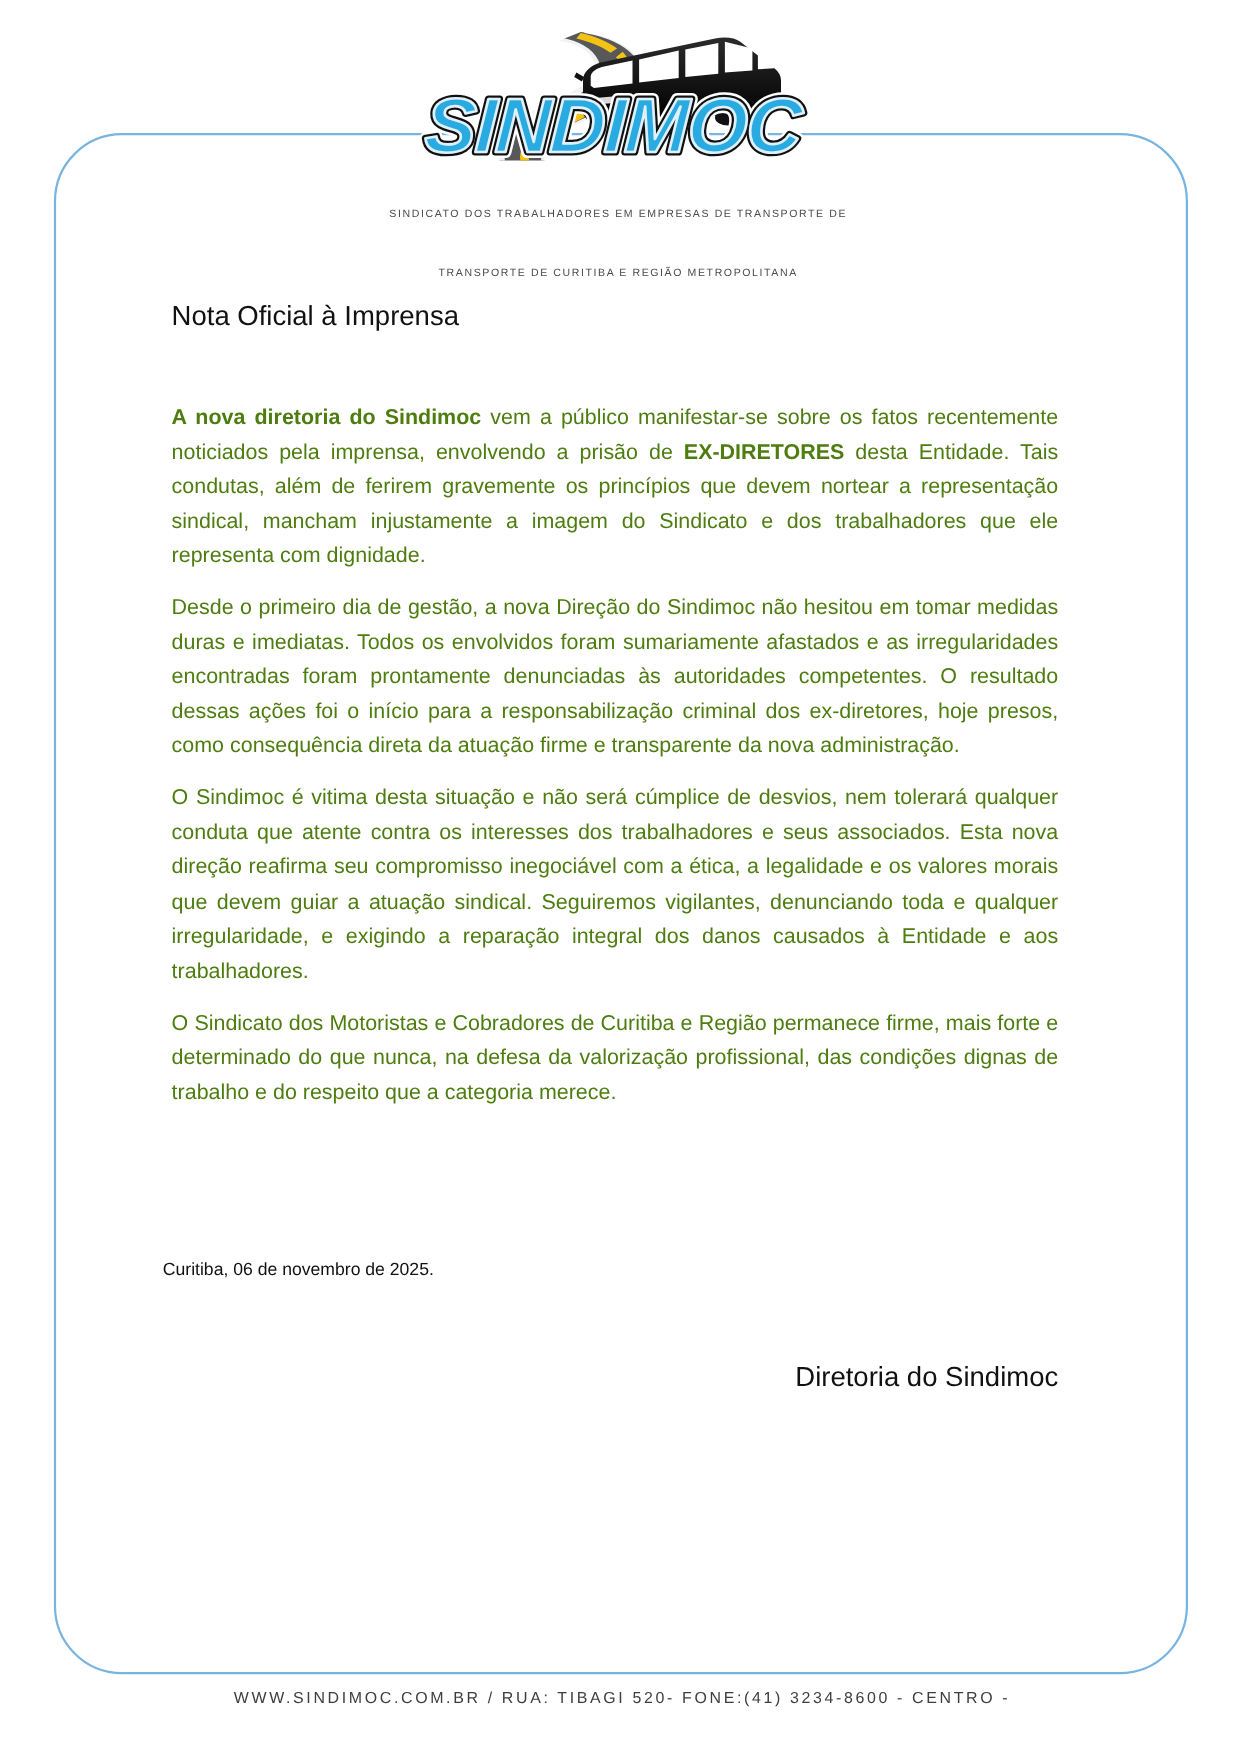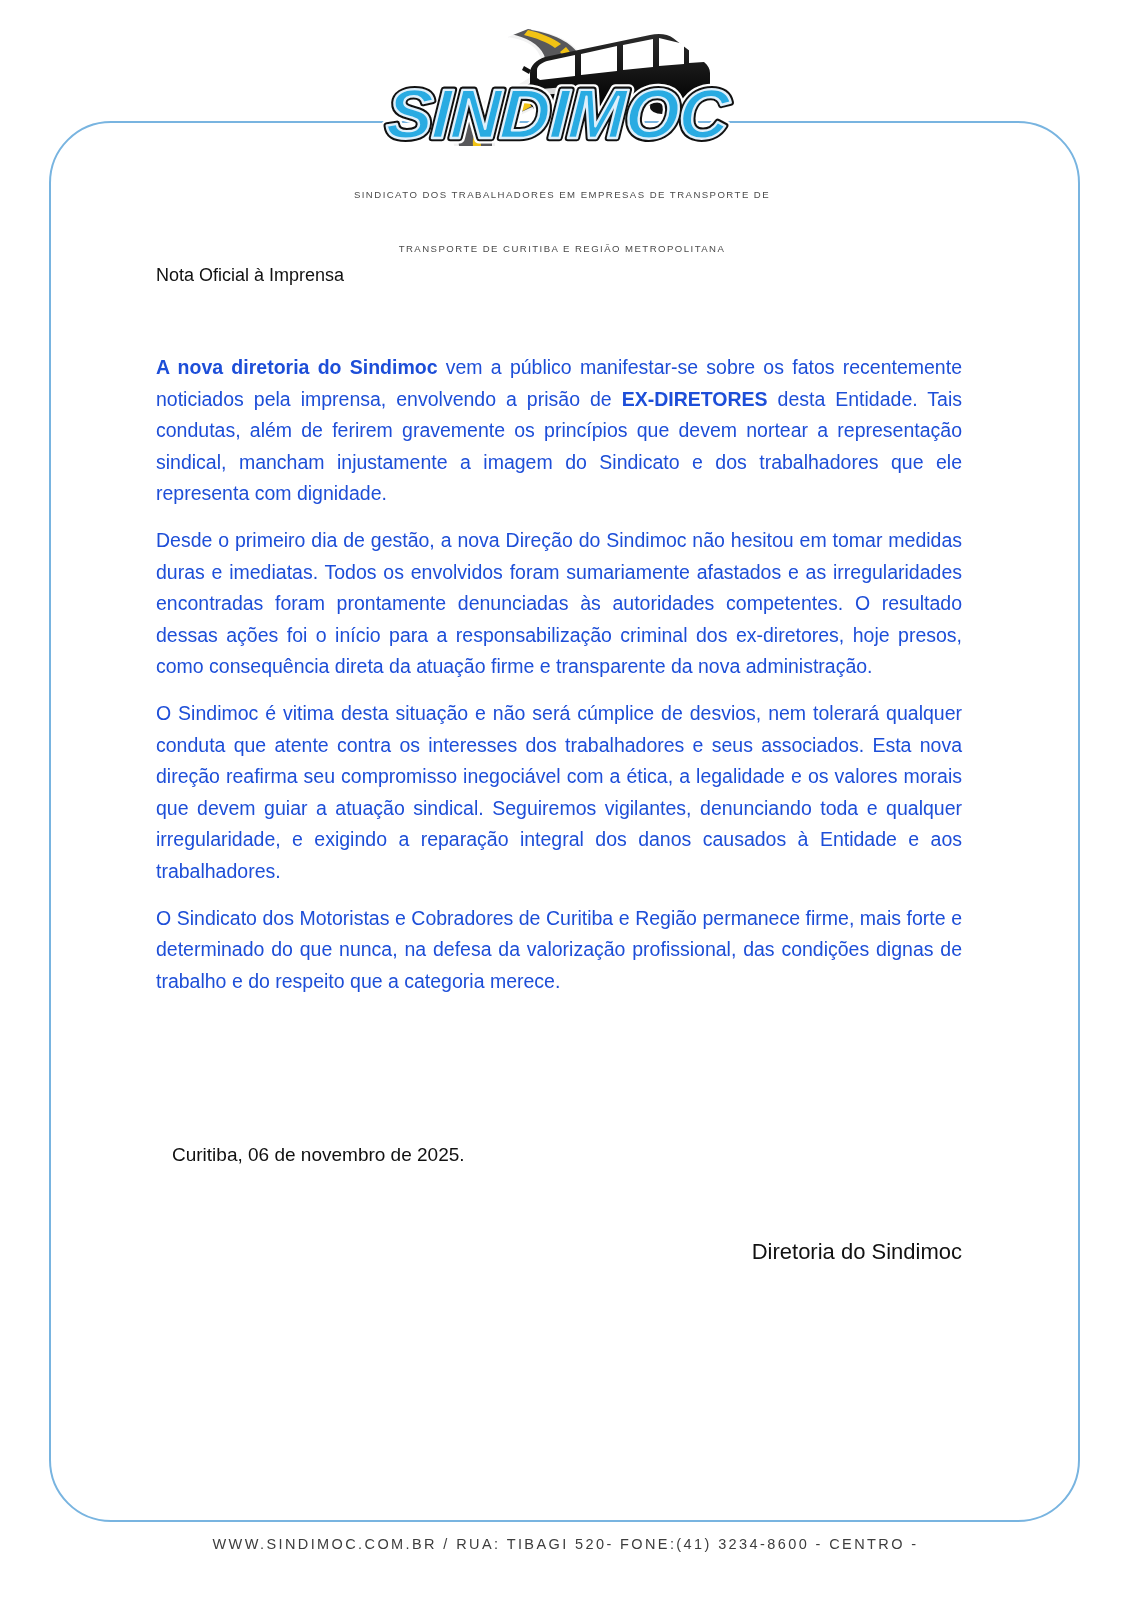--- a/index.html
+++ b/index.html
@@ -72,53 +72,53 @@
   .logo-tagline div { white-space: nowrap; margin-top: 40px; }
 
   
   .doc {
     position: absolute;
     left: 156px;
     top: 262px;
     width: 806px;
   }
   .doc-heading {
-    font-size: 18px;
+    font-size: 25px;
     line-height: 26px;
     text-align: left;
-    margin: 0 0 0 0;
+    margin: 12px 0 0 0;
     color: #111111;
   }
   .para {
     font-size: 19.5px;
     line-height: 31.6px;
     text-align: justify;
     text-justify: inter-word;
     margin: 0;
-    color: #1d4ed8;
+    color: #4d7c0f;
   }
   .para b, .para strong { font-weight: bold; }
   .gap-heading-to-body { height: 64px; }
   .gap-para { height: 15px; }
 
   .date-line {
     position: absolute;
-    left: 172px;
+    left: 148px;
     top: 1141px;
-    font-size: 19px;
+    font-size: 16px;
     line-height: 28px;
     color: #111111;
   }
   .signature {
     position: absolute;
     left: 156px;
     top: 1238px;
     width: 806px;
     text-align: right;
-    font-size: 22px;
+    font-size: 25px;
     line-height: 28px;
     color: #111111;
   }
 
   
   .footer {
     position: absolute;
     left: 0;
     top: 1530px;
     width: 1131px;

